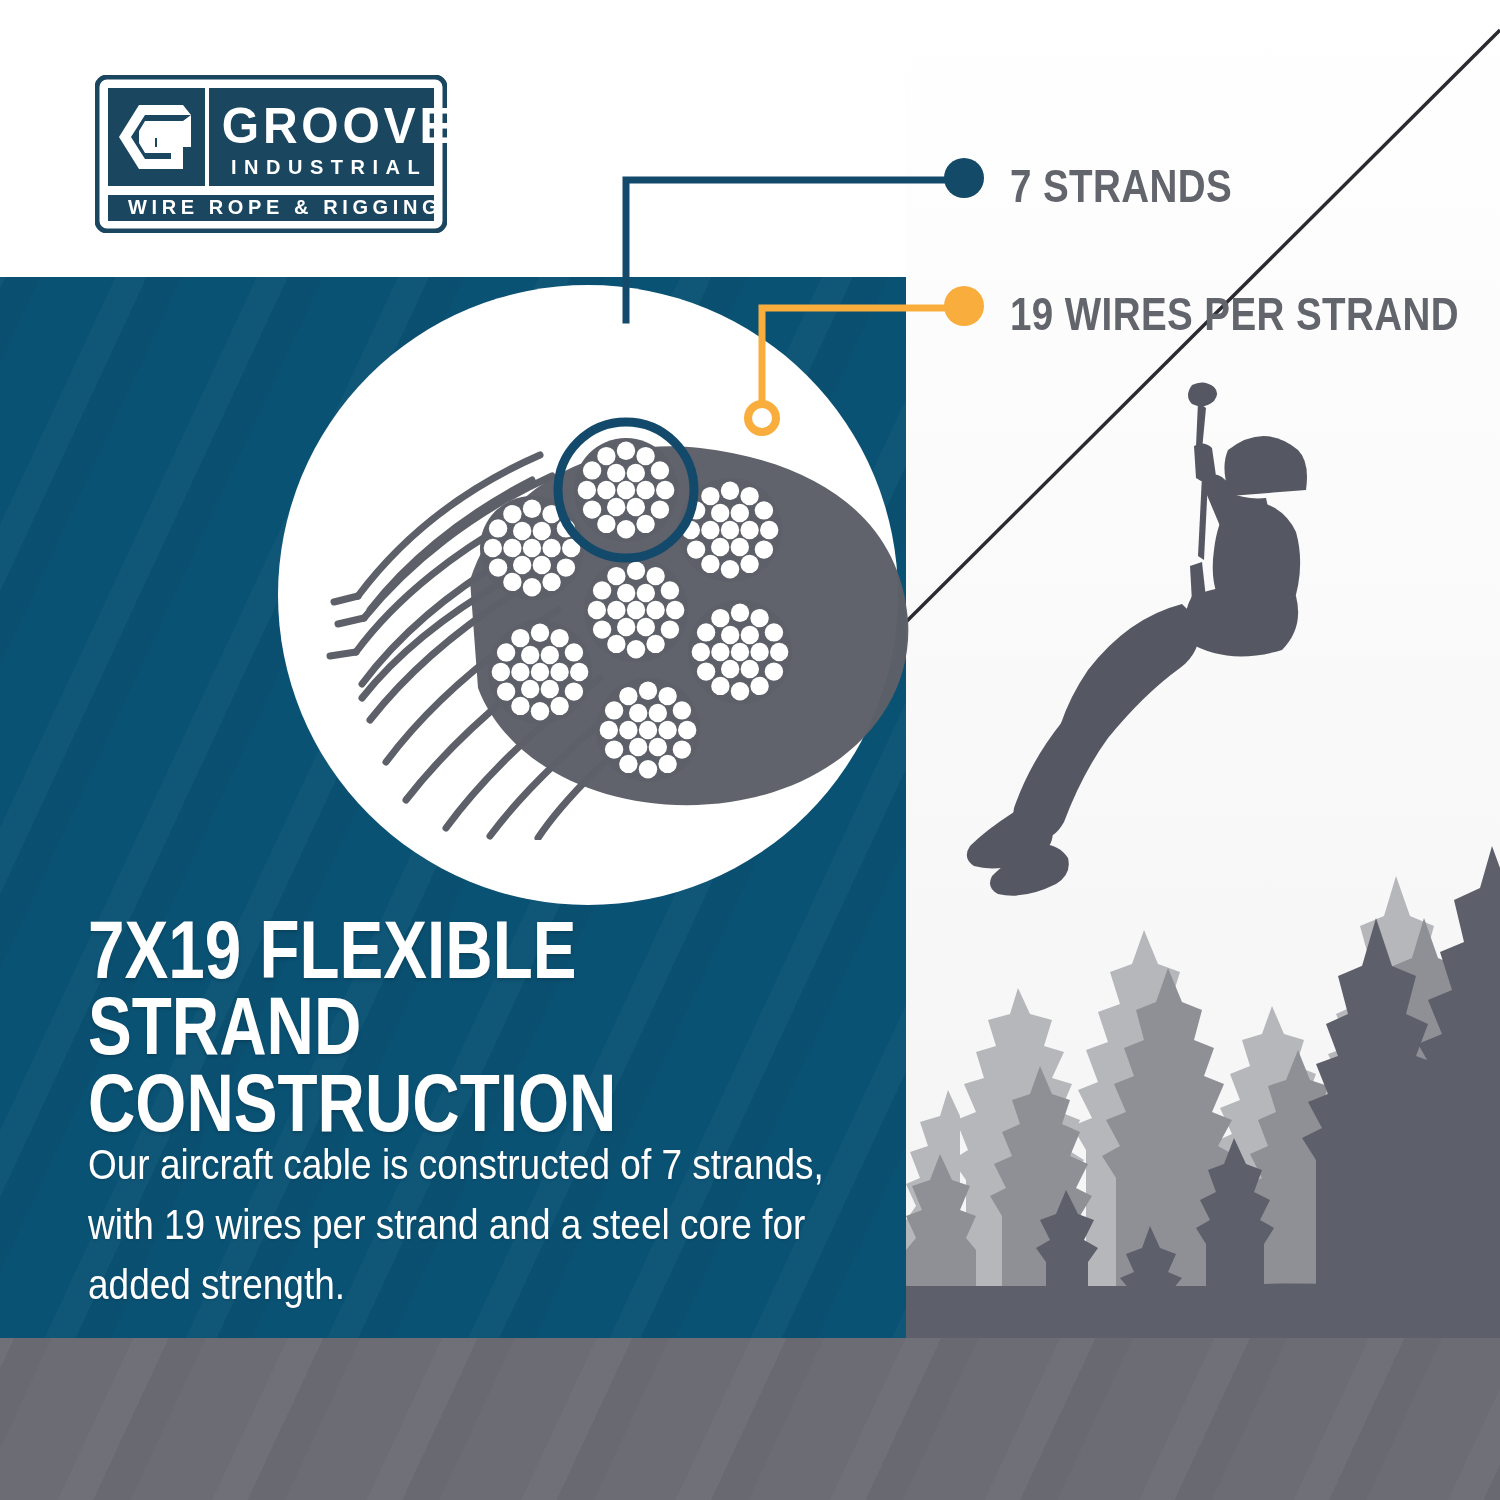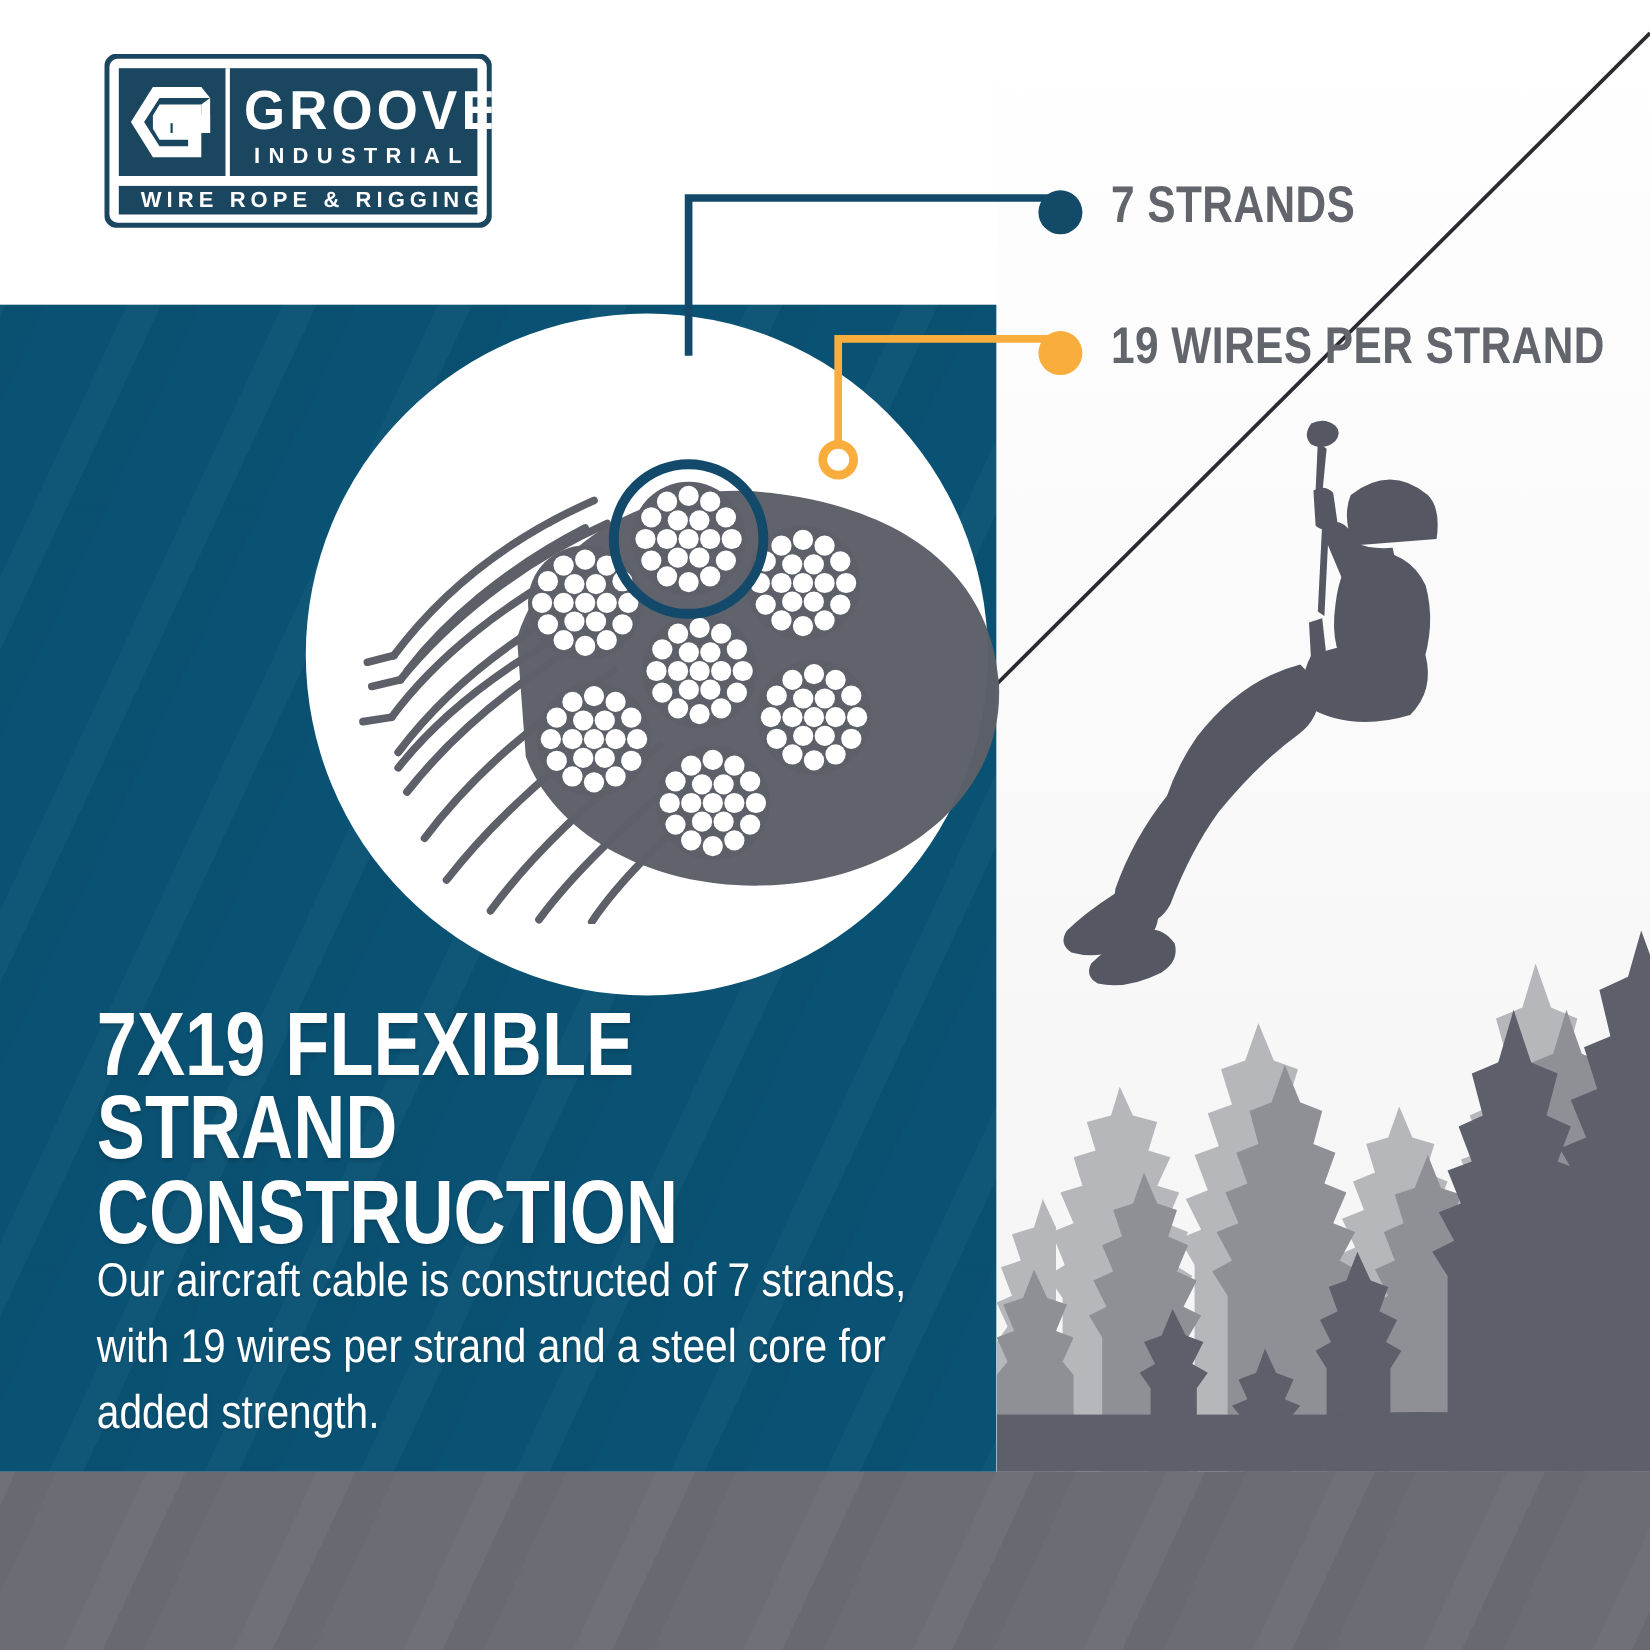--- a/index.html
+++ b/index.html
@@ -92,30 +92,30 @@
     width: 594px;
     height: 1338px;
     overflow: hidden;
     background: #ffffff;
   }
 
   
   .logo {
     position: absolute;
     left: 95px;
-    top: 49px;
+    top: 75px;
     width: 312px;
     height: 158px;
   }
 
   
   .callout {
     position: absolute;
     display: flex;
-    align-items: flex-end;
+    align-items: flex-start;
   }
   .callout .dot {
     border-radius: 50%;
     flex: 0 0 auto;
   }
   .callout .clabel {
     font-family: "Liberation Sans", sans-serif;
     font-weight: 700;
     color: #63656d;
     text-transform: uppercase;

